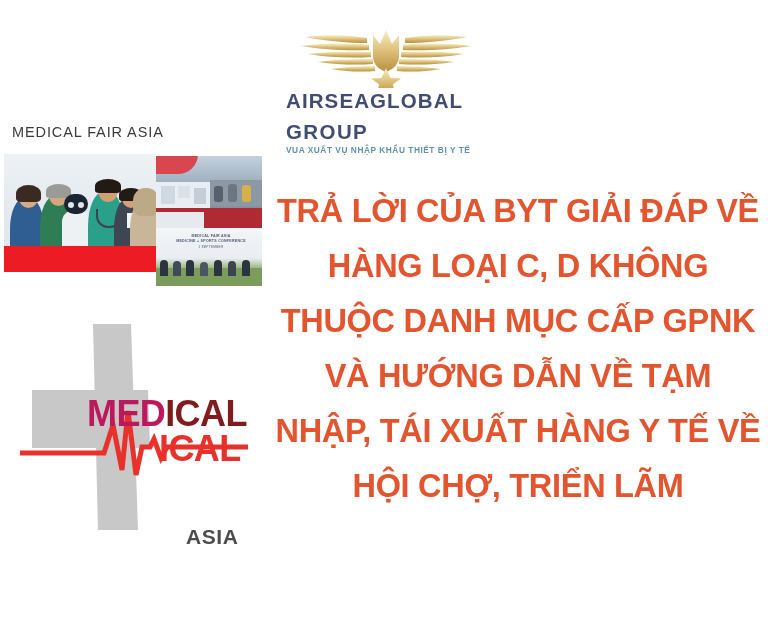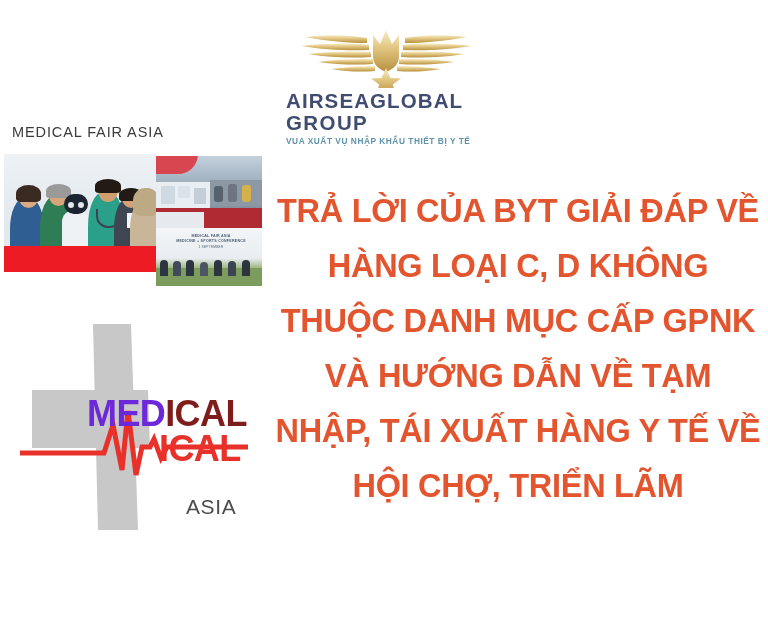--- a/index.html
+++ b/index.html
@@ -40,20 +40,21 @@
     color: #414d70;
     white-space: nowrap;
   }
   #brand-sub {
     font-family: "Liberation Sans", sans-serif;
     font-size: 20.5px;
     font-weight: 700;
     letter-spacing: 1.4px;
     line-height: 1.05;
     color: #414d70;
+    margin-top: 9px;
   }
   #brand-tagline {
     margin-top: 3px;
     font-family: "Liberation Sans", sans-serif;
     font-size: 8.3px;
     font-weight: 700;
     letter-spacing: 0.55px;
     color: #5f93ab;
     white-space: nowrap;
   }
@@ -145,27 +146,27 @@
   }
   #fair-logo-mark { position: absolute; left: 0; top: 0; width: 252px; height: 240px; }
   .mf-text {
     position: absolute;
     font-family: "Liberation Sans", sans-serif;
     font-weight: 700;
     line-height: 1;
     white-space: nowrap;
   }
   #mf-medical { left: 87px; top: 396px; font-size: 36px; letter-spacing: -0.6px; }
-  #mf-medical .red  { color: #6d28d9; }
+  #mf-medical .red  { color: #be185d; }
   #mf-medical .gray { color: #7f1d1d; }
   #mf-fair { left: 159px; top: 431px; font-size: 36px; letter-spacing: -0.6px; color: #e8312a; }
   #mf-asia {
-    left: 186px; top: 496px;
+    left: 186px; top: 526px;
     font-size: 21px; letter-spacing: 0.6px;
-    font-weight: 400; color: #4c4c4c;
+    font-weight: 700; color: #4c4c4c;
   }
 
   
   #headline {
     position: absolute;
     left: 268px;
     top: 184px;
     width: 500px;
     text-align: center;
     font-family: "Liberation Sans", sans-serif;

